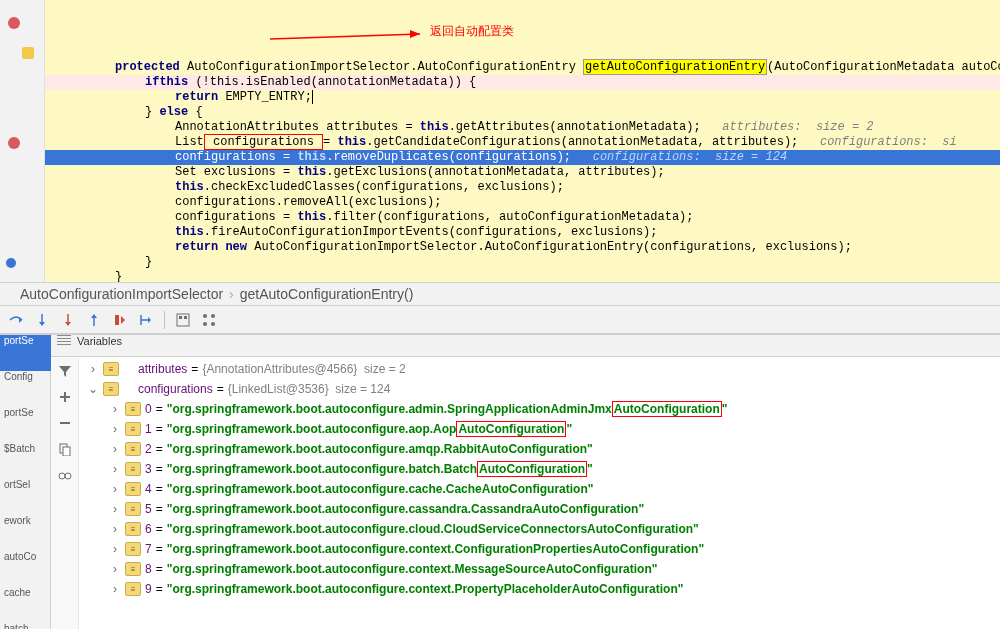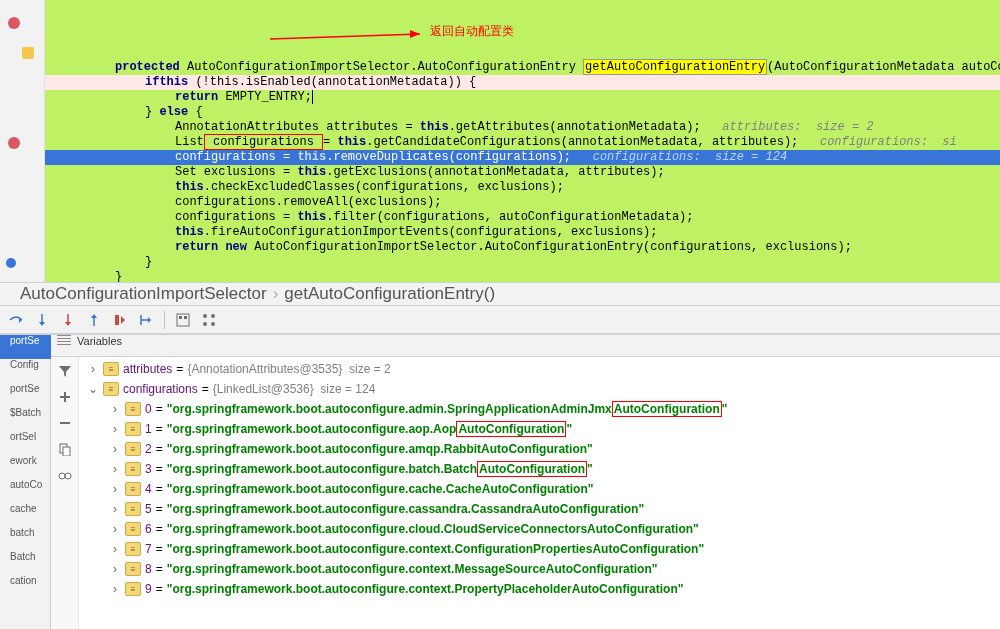--- a/index.html
+++ b/index.html
@@ -4,57 +4,57 @@
 <style>
 * { box-sizing: border-box; margin: 0; padding: 0; }
 body {
   font-family: "Consolas","Courier New",monospace;
   font-size: 12px;
   background: #fff;
   overflow: hidden;
   width: 1000px;
   height: 629px;
 }
-.editor-area { height: 282px; display: flex; background: #bef264; }
+.editor-area { height: 282px; display: flex; background: #fef9c3; }
 .gutter { width: 45px; background: #f2f2f2; border-right: 1px solid #e0e0e0; position: relative; }
 .gutter-mark { position: absolute; left: 8px; width: 12px; height: 12px; border-radius: 50%; }
 .breakpoint { background: #db5860; }
 .bulb { background: #f2c94c; border-radius: 2px; }
 .code { flex: 1; padding: 0 0; white-space: pre; overflow: hidden; line-height: 15px; position: relative; }
 .code-line { height: 15px; padding-left: 35px; position: relative; }
 .code-line.hl { background: #3875d6; color: #fff; }
 .kw { color: #000080; font-weight: bold; }
 .cmt { color: #808080; font-style: italic; }
 .hl .cmt { color: #b8d4ff; font-style: italic; text-align: center; }
 .hl .kw { color: #c5dcff; font-weight: bold; }
 .hi-yellow { background: #ffff00; border: 1px solid #999; padding: 0 1px; }
 .hi-red-box { border: 1.5px solid red; padding: 0 1px; }
 .annotation { position: absolute; color: red; font-family: "Microsoft YaHei",sans-serif; font-size: 12px; }
 .arrow-svg { position: absolute; pointer-events: none; }
-.breadcrumb { height: 24px; background: #f2f2f2; border-top: 1px solid #d0d0d0; border-bottom: 1px solid #d0d0d0; display: flex; align-items: center; padding-left: 20px; font-family: "Segoe UI",sans-serif; font-size: 17px; color: #555; }
+.breadcrumb { height: 24px; background: #f2f2f2; border-top: 1px solid #d0d0d0; border-bottom: 1px solid #d0d0d0; display: flex; align-items: center; padding-left: 20px; font-family: "Segoe UI",sans-serif; font-size: 14px; color: #555; }
 .breadcrumb .sep { margin: 0 6px; color: #aaa; }
 .debug-toolbar { height: 28px; background: #f2f2f2; border-bottom: 1px solid #d0d0d0; display: flex; align-items: center; gap: 2px; padding-left: 4px; }
 .tb-btn { width: 24px; height: 24px; display: flex; align-items: center; justify-content: center; cursor: pointer; }
 .tb-sep { width: 1px; height: 18px; background: #c0c0c0; margin: 0 4px; }
 .vars-panel { display: flex; height: calc(629px - 282px - 24px - 28px); border-top: 1px solid #d0d0d0; }
 .vars-left { width: 51px; background: #f2f2f2; border-right: 1px solid #d0d0d0; position: relative; }
 .vars-left-tabs { position: absolute; left: 0; top: 0; width: 51px; font-family: "Segoe UI",sans-serif; font-size: 10px; color: #555; }
-.vtab { height: 24px; padding-left: 10px; overflow: hidden; white-space: nowrap; }
+.vtab { height: 36px; padding-left: 4px; overflow: hidden; white-space: nowrap; }
 .vtab.active { background: #3875d6; color: #fff; }
 .vars-main { flex: 1; display: flex; flex-direction: column; }
 .vars-header { height: 22px; background: #f2f2f2; border-bottom: 1px solid #d0d0d0; display: flex; align-items: flex-start; padding-left: 6px; font-family: "Segoe UI",sans-serif; font-size: 11px; color: #333; }
 .vars-header-icon { width: 14px; height: 10px; background: repeating-linear-gradient(#8a8a8a 0 1px, transparent 1px 3px); margin-right: 6px; }
 .vars-body { flex: 1; display: flex; }
 .vars-side { width: 28px; background: #f8f8f8; border-right: 1px solid #e8e8e8; display: flex; flex-direction: column; align-items: center; padding-top: 4px; gap: 6px; }
 .vars-tree { flex: 1; overflow: auto; font-family: "Segoe UI","Consolas",sans-serif; font-size: 12px; padding-top: 2px; }
 .tree-row { display: flex; align-items: center; height: 20px; white-space: nowrap; }
 .tree-toggle { width: 12px; text-align: center; color: #6e6e6e; cursor: pointer; }
 .tree-icon { width: 16px; height: 12px; margin: 0 4px; display: inline-flex; align-items: center; justify-content: center; }
 .tree-icon.f { width: 16px; height: 14px; background: #f5d778; border: 1px solid #c9ad4a; border-radius: 2px; font-size: 8px; color: #6b5a1f; display: flex; align-items: center; justify-content: center; }
-.tree-name { color: #660e7a; }
+.tree-name { color: #660e7a; margin-left: 15px; }
 .tree-eq { color: #000; margin: 0 4px; }
 .tree-meta { color: #808080; }
 .tree-val { color: #008000; font-weight: bold; }
 .indent { display: inline-block; }
 </style>
 </head>
 <body>
 
 <div class="editor-area">
   <div class="gutter">
@@ -184,21 +184,21 @@
             </svg>
           </div>
       </div>
       <div class="vars-tree" id="vars-tree">
           <div class="tree-row">
             <span class="indent" style="width:8px"></span>
             <span class="tree-toggle">›</span>
             <span class="tree-icon f">≡</span>
             <span class="tree-name">attributes</span>
             <span class="tree-eq">=</span>
-            <span class="tree-meta">{AnnotationAttributes@3535}</span>
+            <span class="tree-meta">{AnnotationAttributes@4566}</span>
             <span class="tree-meta">&nbsp;&nbsp;size = 2</span>
           </div>
           <div class="tree-row">
             <span class="indent" style="width:8px"></span>
             <span class="tree-toggle">⌄</span>
             <span class="tree-icon f">≡</span>
             <span class="tree-name">configurations</span>
             <span class="tree-eq">=</span>
             <span class="tree-meta">{LinkedList@3536}</span>
             <span class="tree-meta">&nbsp;&nbsp;size = 124</span>

